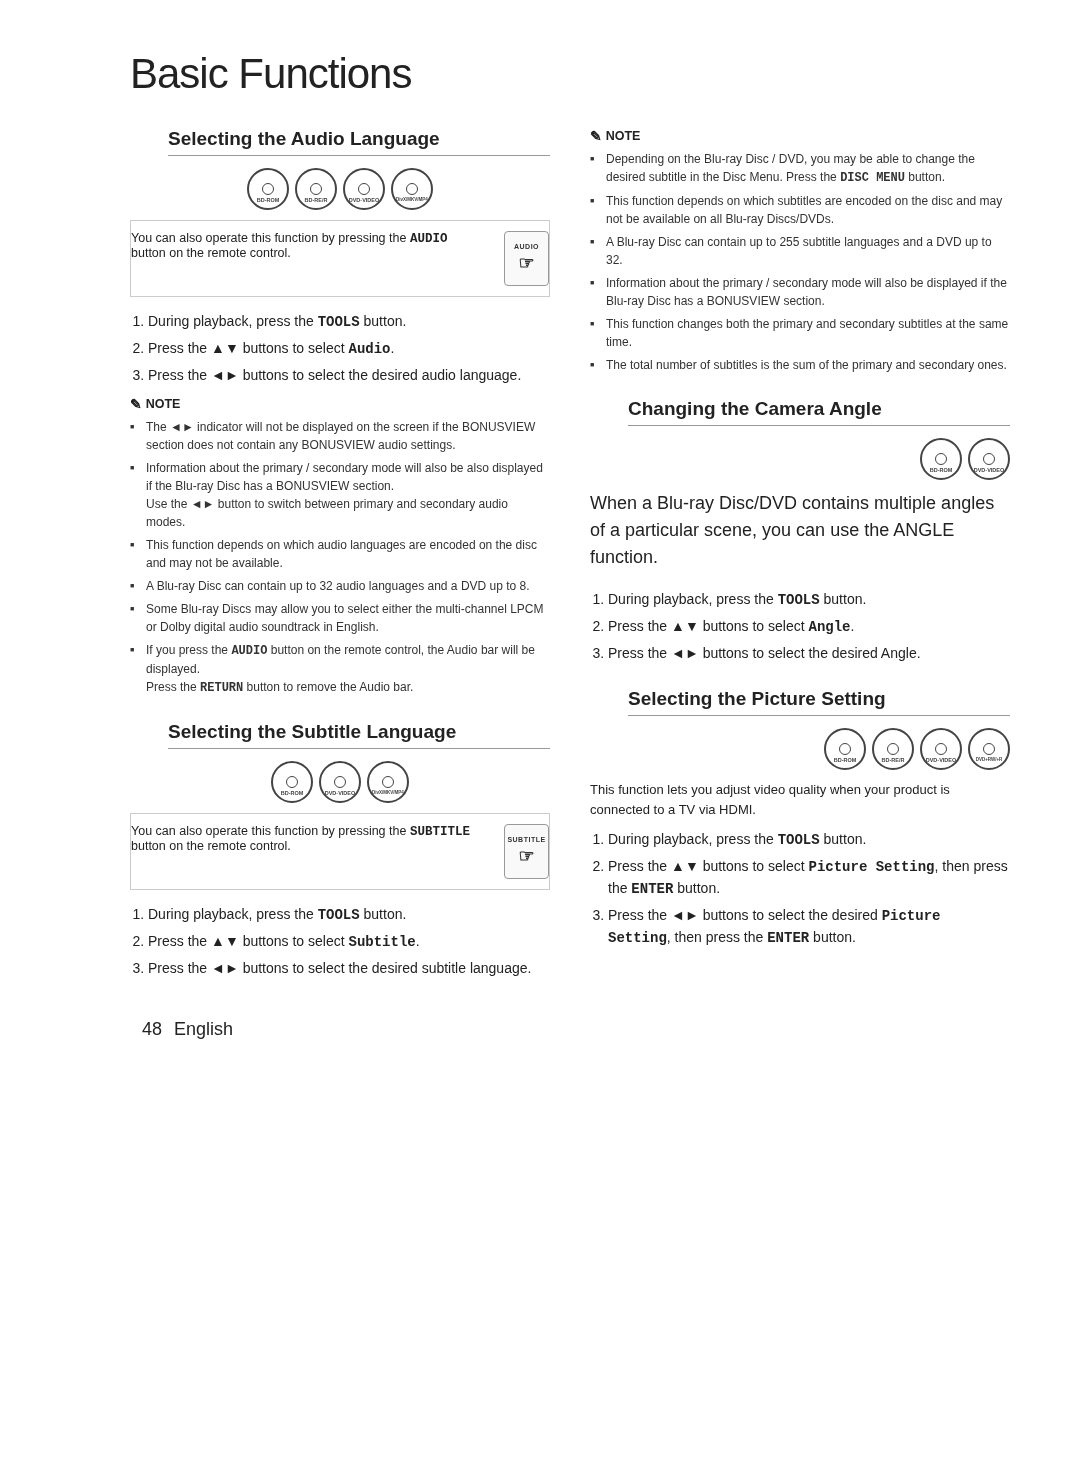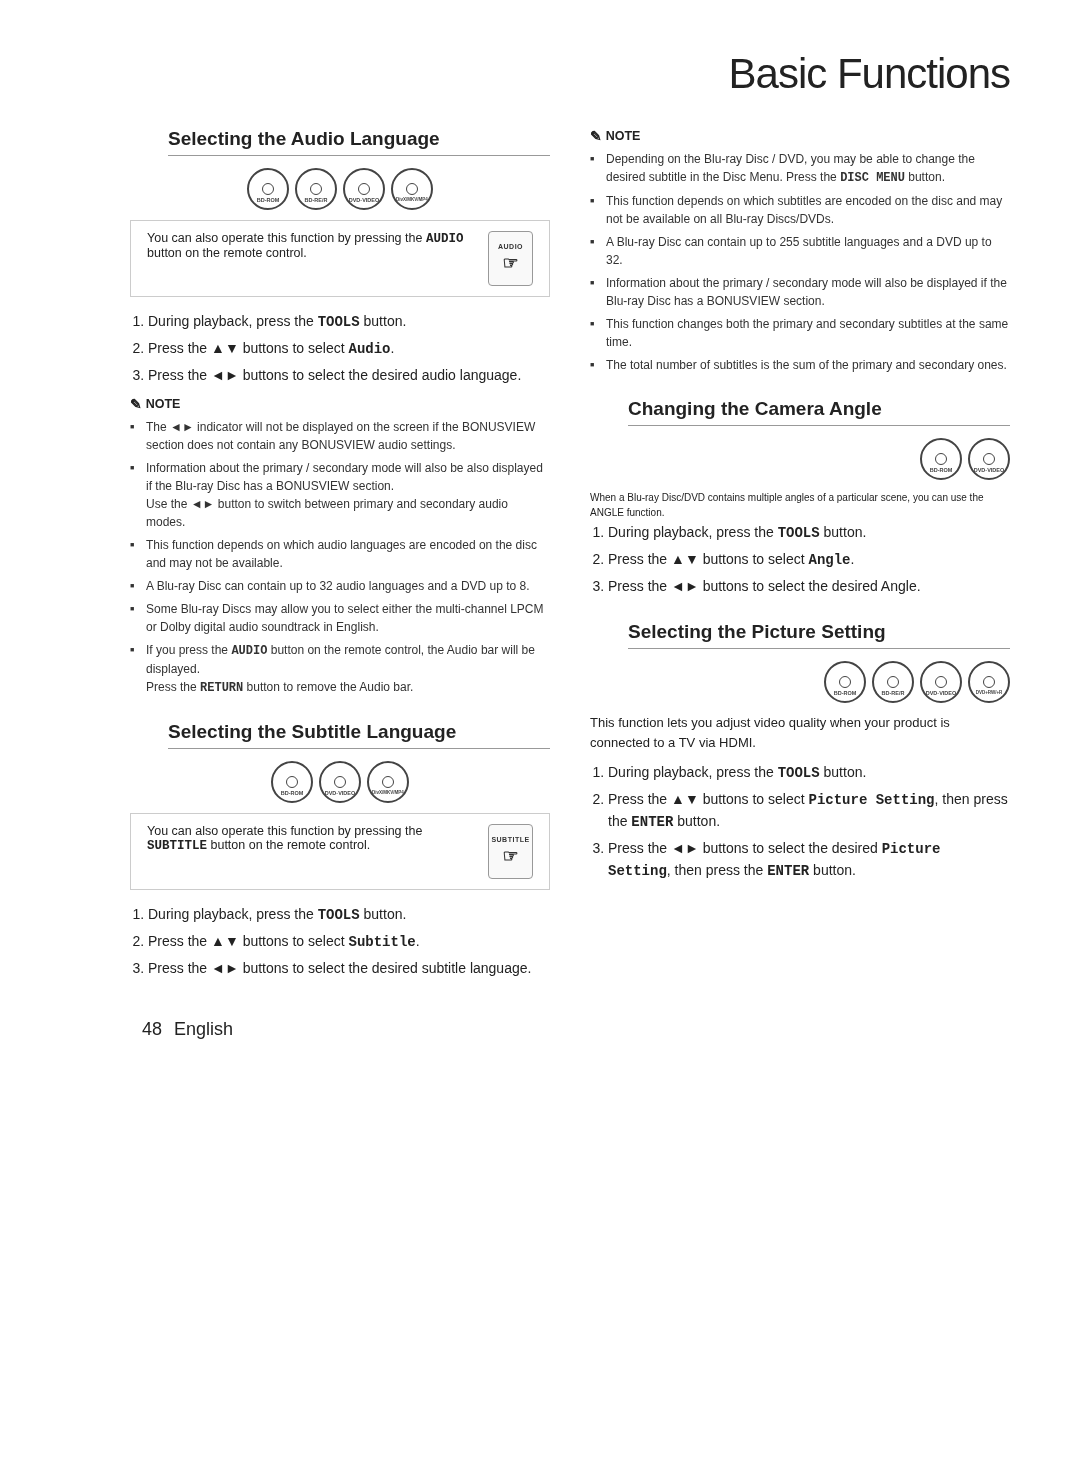--- a/index.html
+++ b/index.html
@@ -11,21 +11,20 @@
       width: 1080px;
       min-height: 1477px;
       padding: 50px 70px 50px 130px;
     }
     .page-title {
       font-size: 42px;
       font-weight: 300;
       color: #222;
       margin-bottom: 30px;
       letter-spacing: -1px;
-      text-align: right;
     }
     .two-col {
       display: flex;
       gap: 40px;
     }
     .col-left {
       flex: 1;
     }
     .col-right {
       flex: 1;
@@ -39,21 +38,21 @@
       margin-left: 38px;
     }
     .disc-icons {
       display: flex;
       gap: 6px;
       justify-content: center;
       margin-bottom: 10px;
     }
     .info-box {
       border: 1px solid #ccc;
-      padding: 10px 16px;
+      padding: 10px 0;
       display: flex;
       align-items: flex-start;
       gap: 22px;
       margin-bottom: 14px;
       font-size: 12.5px;
     }
     .info-box-text {
       flex: 1;
     }
     .remote-btn {
@@ -282,21 +281,21 @@
 
       <div class="disc-icons" style="justify-content: flex-end; margin-right: 0;">
         <div class="disc-outer">
           <span class="disc-label">BD-ROM</span>
         </div>
         <div class="disc-outer">
           <span class="disc-label">DVD-VIDEO</span>
         </div>
       </div>
 
-      <p style="margin-bottom: 2px; font-size: 10px; line-height: 1.5;">When a Blu-ray Disc/DVD contains multiple angles of a particular scene, you can use the ANGLE function.</p>
+      <p style="margin-bottom: 18px; font-size: 18px; line-height: 1.5;">When a Blu-ray Disc/DVD contains multiple angles of a particular scene, you can use the ANGLE function.</p>
 
       <ol>
         <li>During playback, press the <b>TOOLS</b> button.</li>
         <li>Press the ▲▼ buttons to select <b>Angle</b>.</li>
         <li>Press the ◄► buttons to select the desired Angle.</li>
       </ol>
     </div>
 
     <div class="section section-gap">
       <div class="section-title">Selecting the Picture Setting</div>

